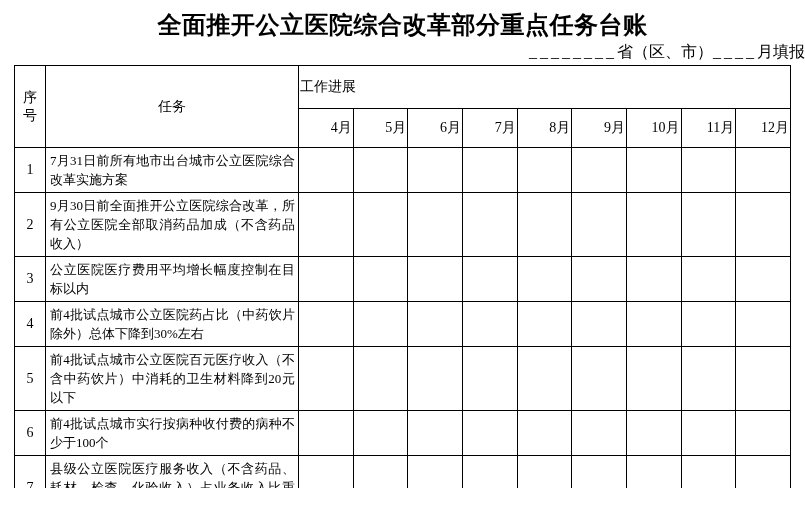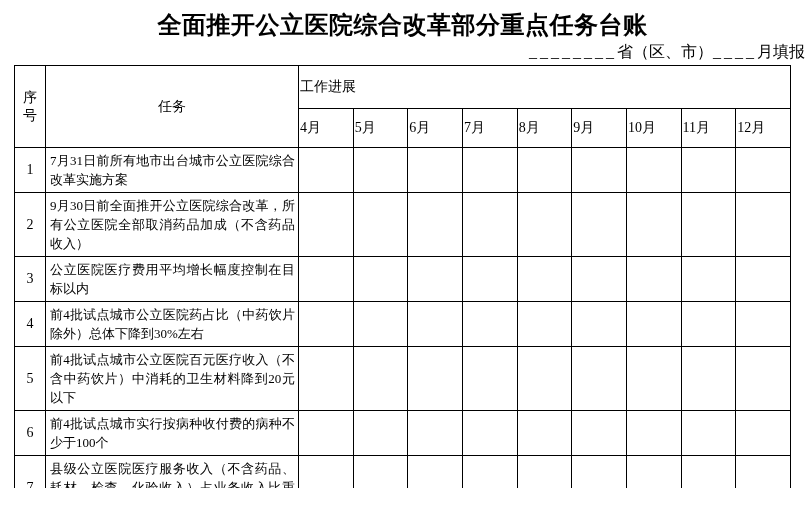--- a/index.html
+++ b/index.html
@@ -61,21 +61,21 @@
     font-size: 14px;
     text-align: center;
   }
   th.h-progress {
     font-size: 14px;
     text-align: left;
     height: 40px;
   }
   th.h-month {
     font-size: 14px;
-    text-align: left;
+    text-align: right;
     height: 36px;
   }
   td.no-cell {
     font-size: 14px;
     text-align: center;
   }
   td.task-cell {
     font-size: 13px;
     line-height: 19px;
     padding: 3px 3px 3px 4px;

